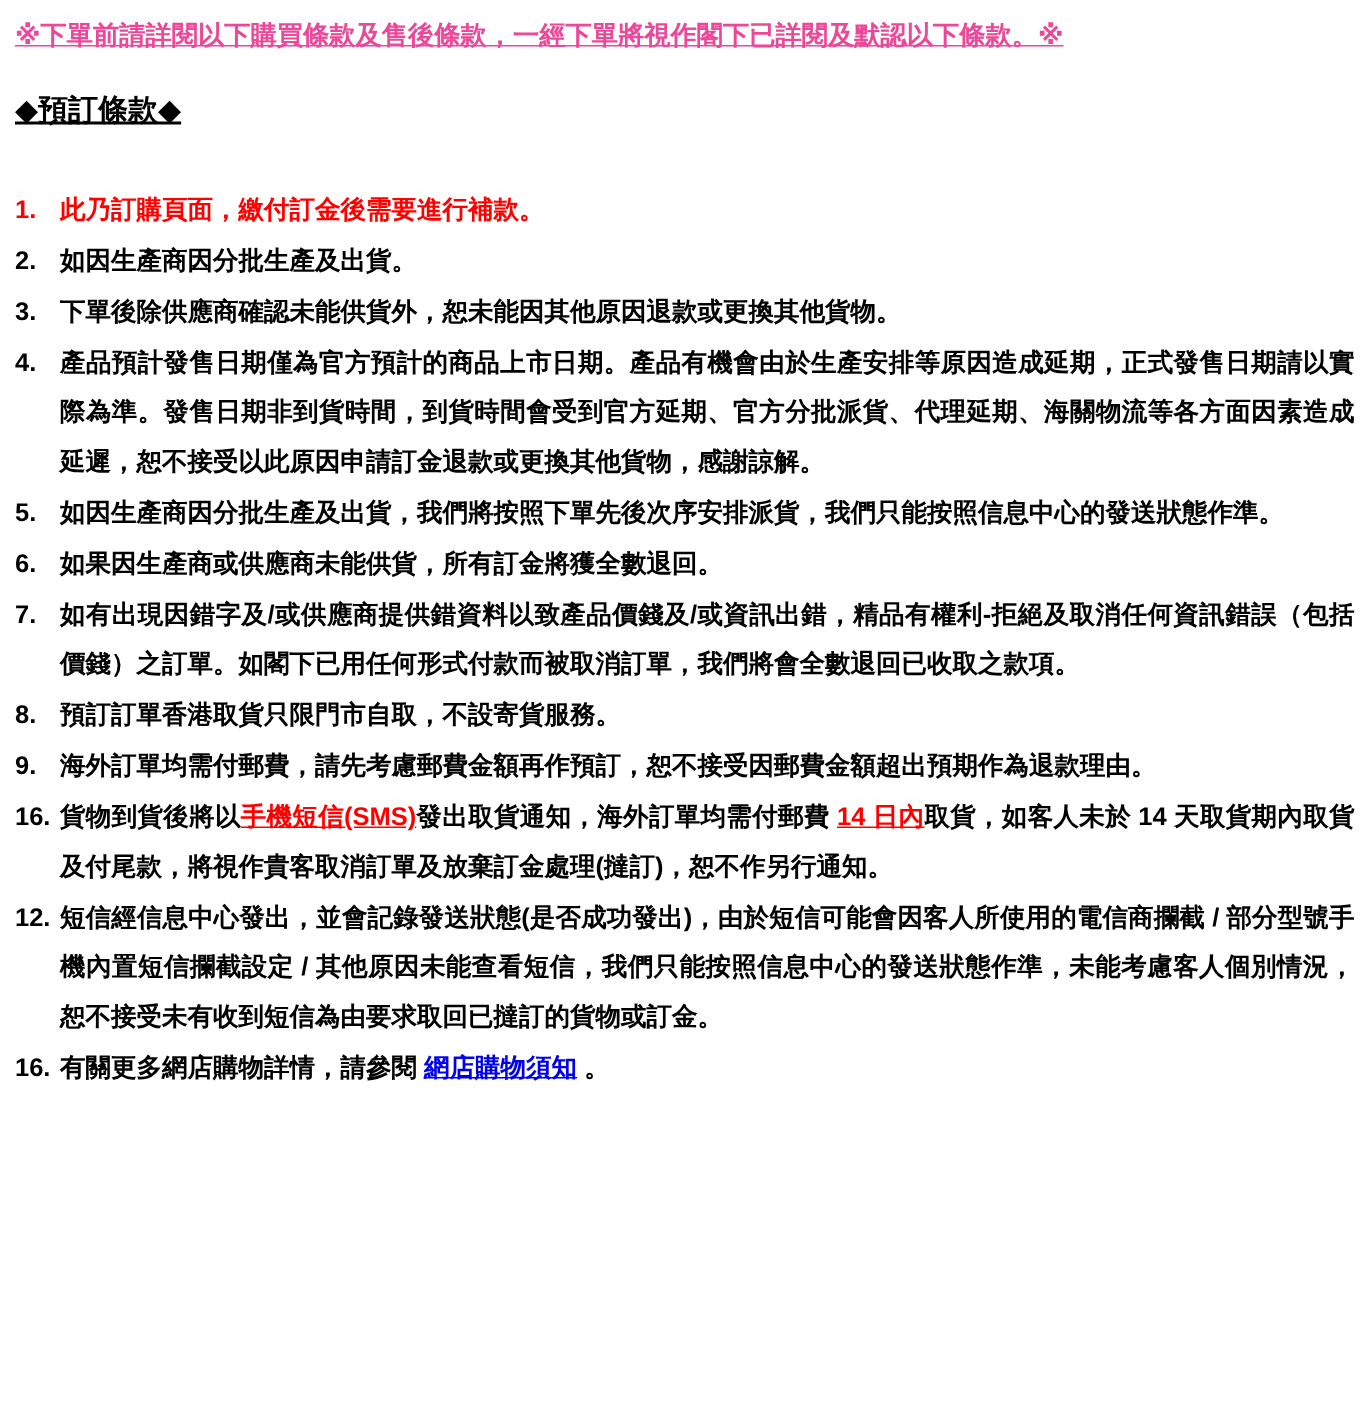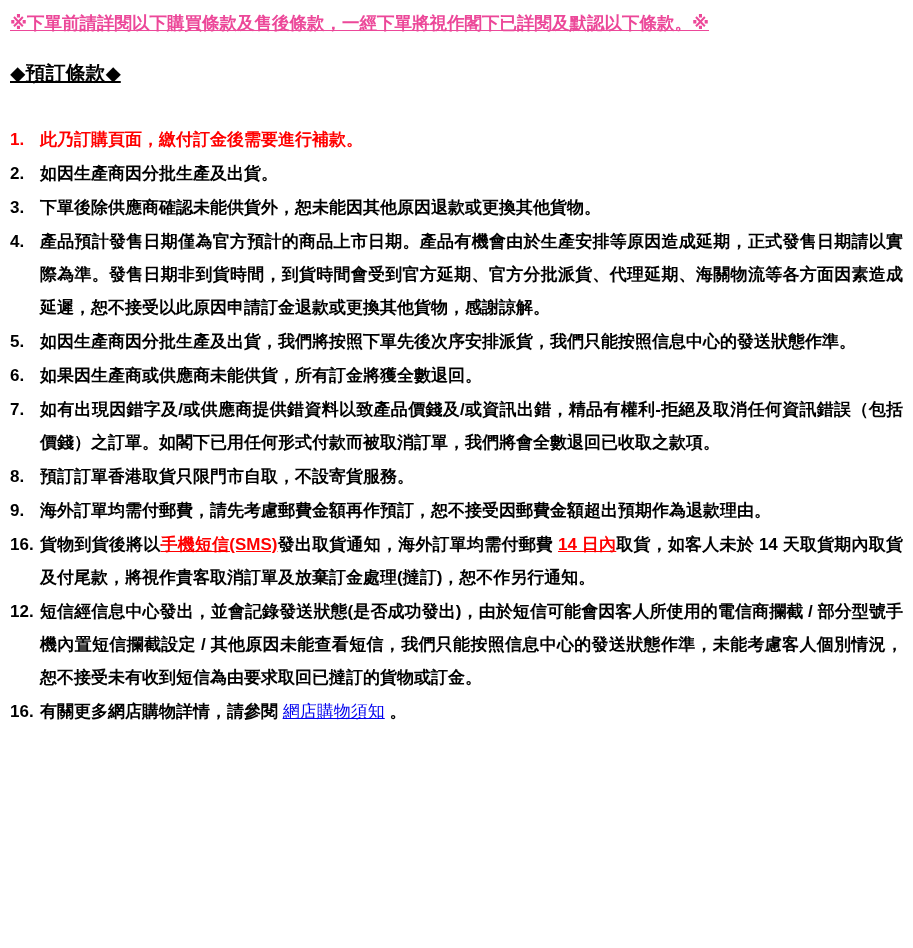--- a/index.html
+++ b/index.html
@@ -51,21 +51,21 @@
   .term.red, .term.red .txt {
     color: #ff0000;
   }
   .txt .red-underline {
     color: #ff0000;
     text-decoration: underline;
   }
   .txt a {
     color: #0000ee;
     text-decoration: underline;
-    font-weight: normal;
+    font-weight: bold;
   }
 </style>
 </head>
 <body>
 
 <div class="page">
   <div class="doc-title">※下單前請詳閱以下購買條款及售後條款，一經下單將視作閣下已詳閱及默認以下條款。※</div>
 
   <div class="section-heading">◆預訂條款◆</div>
 

